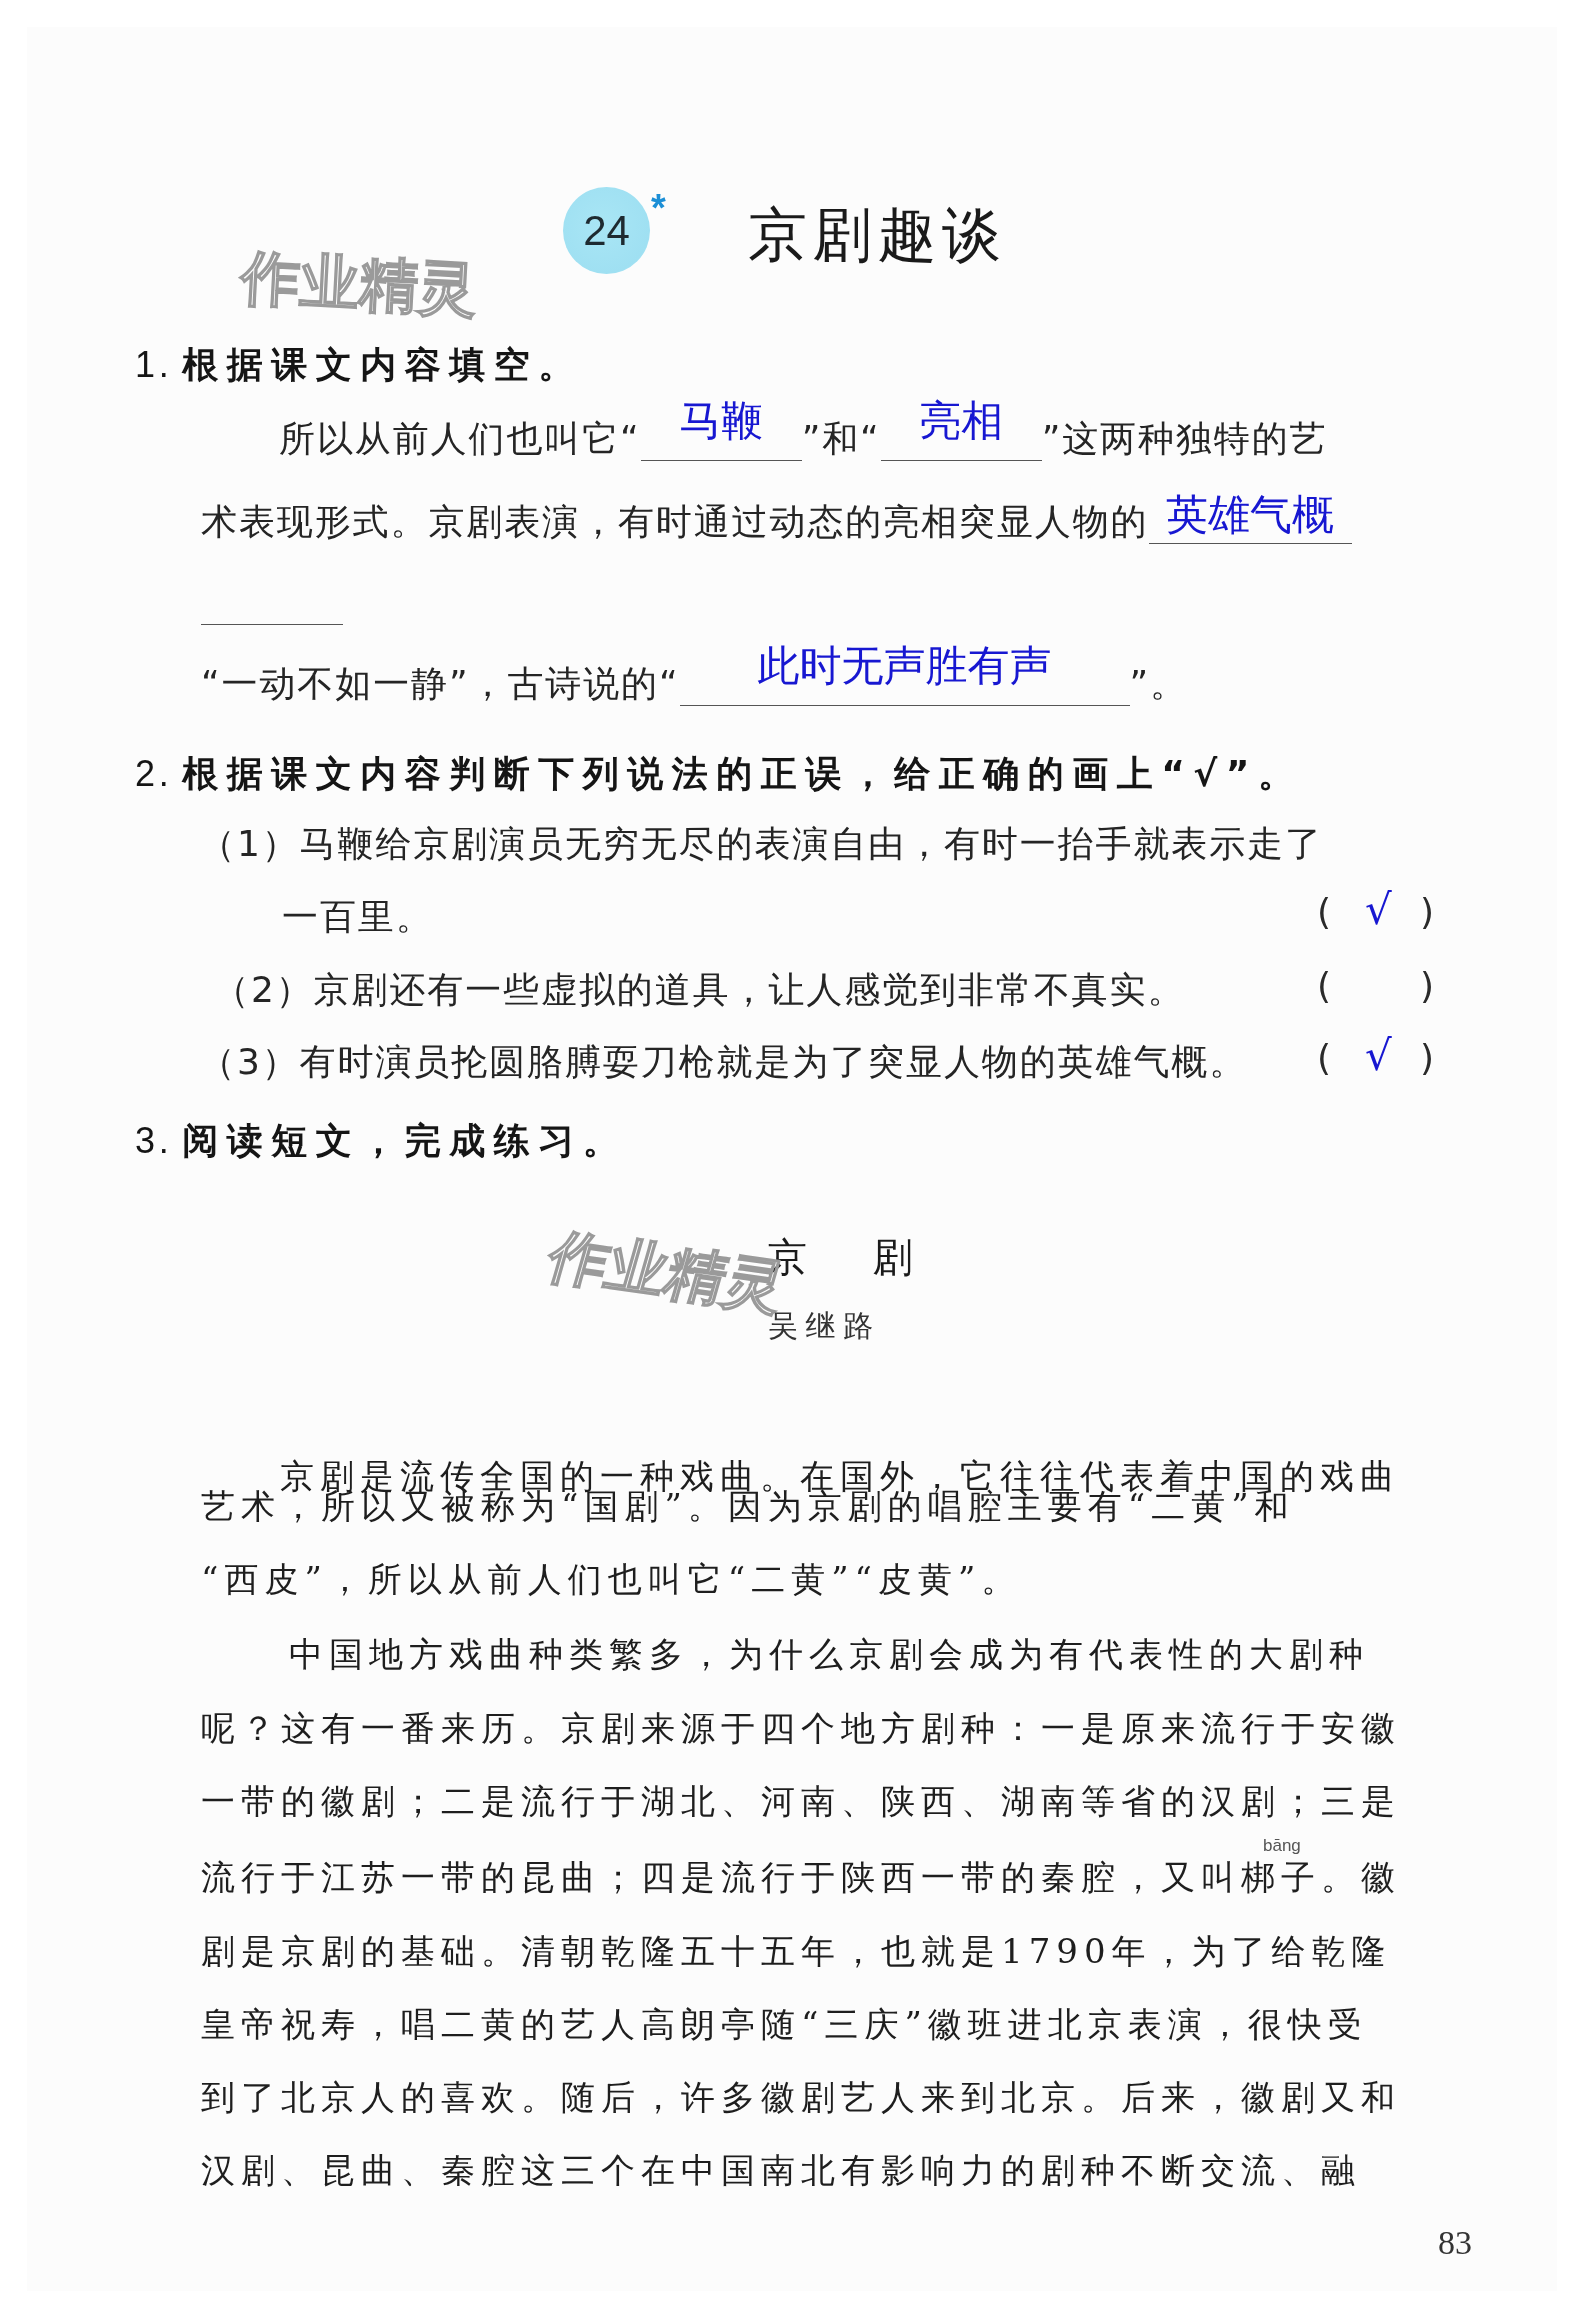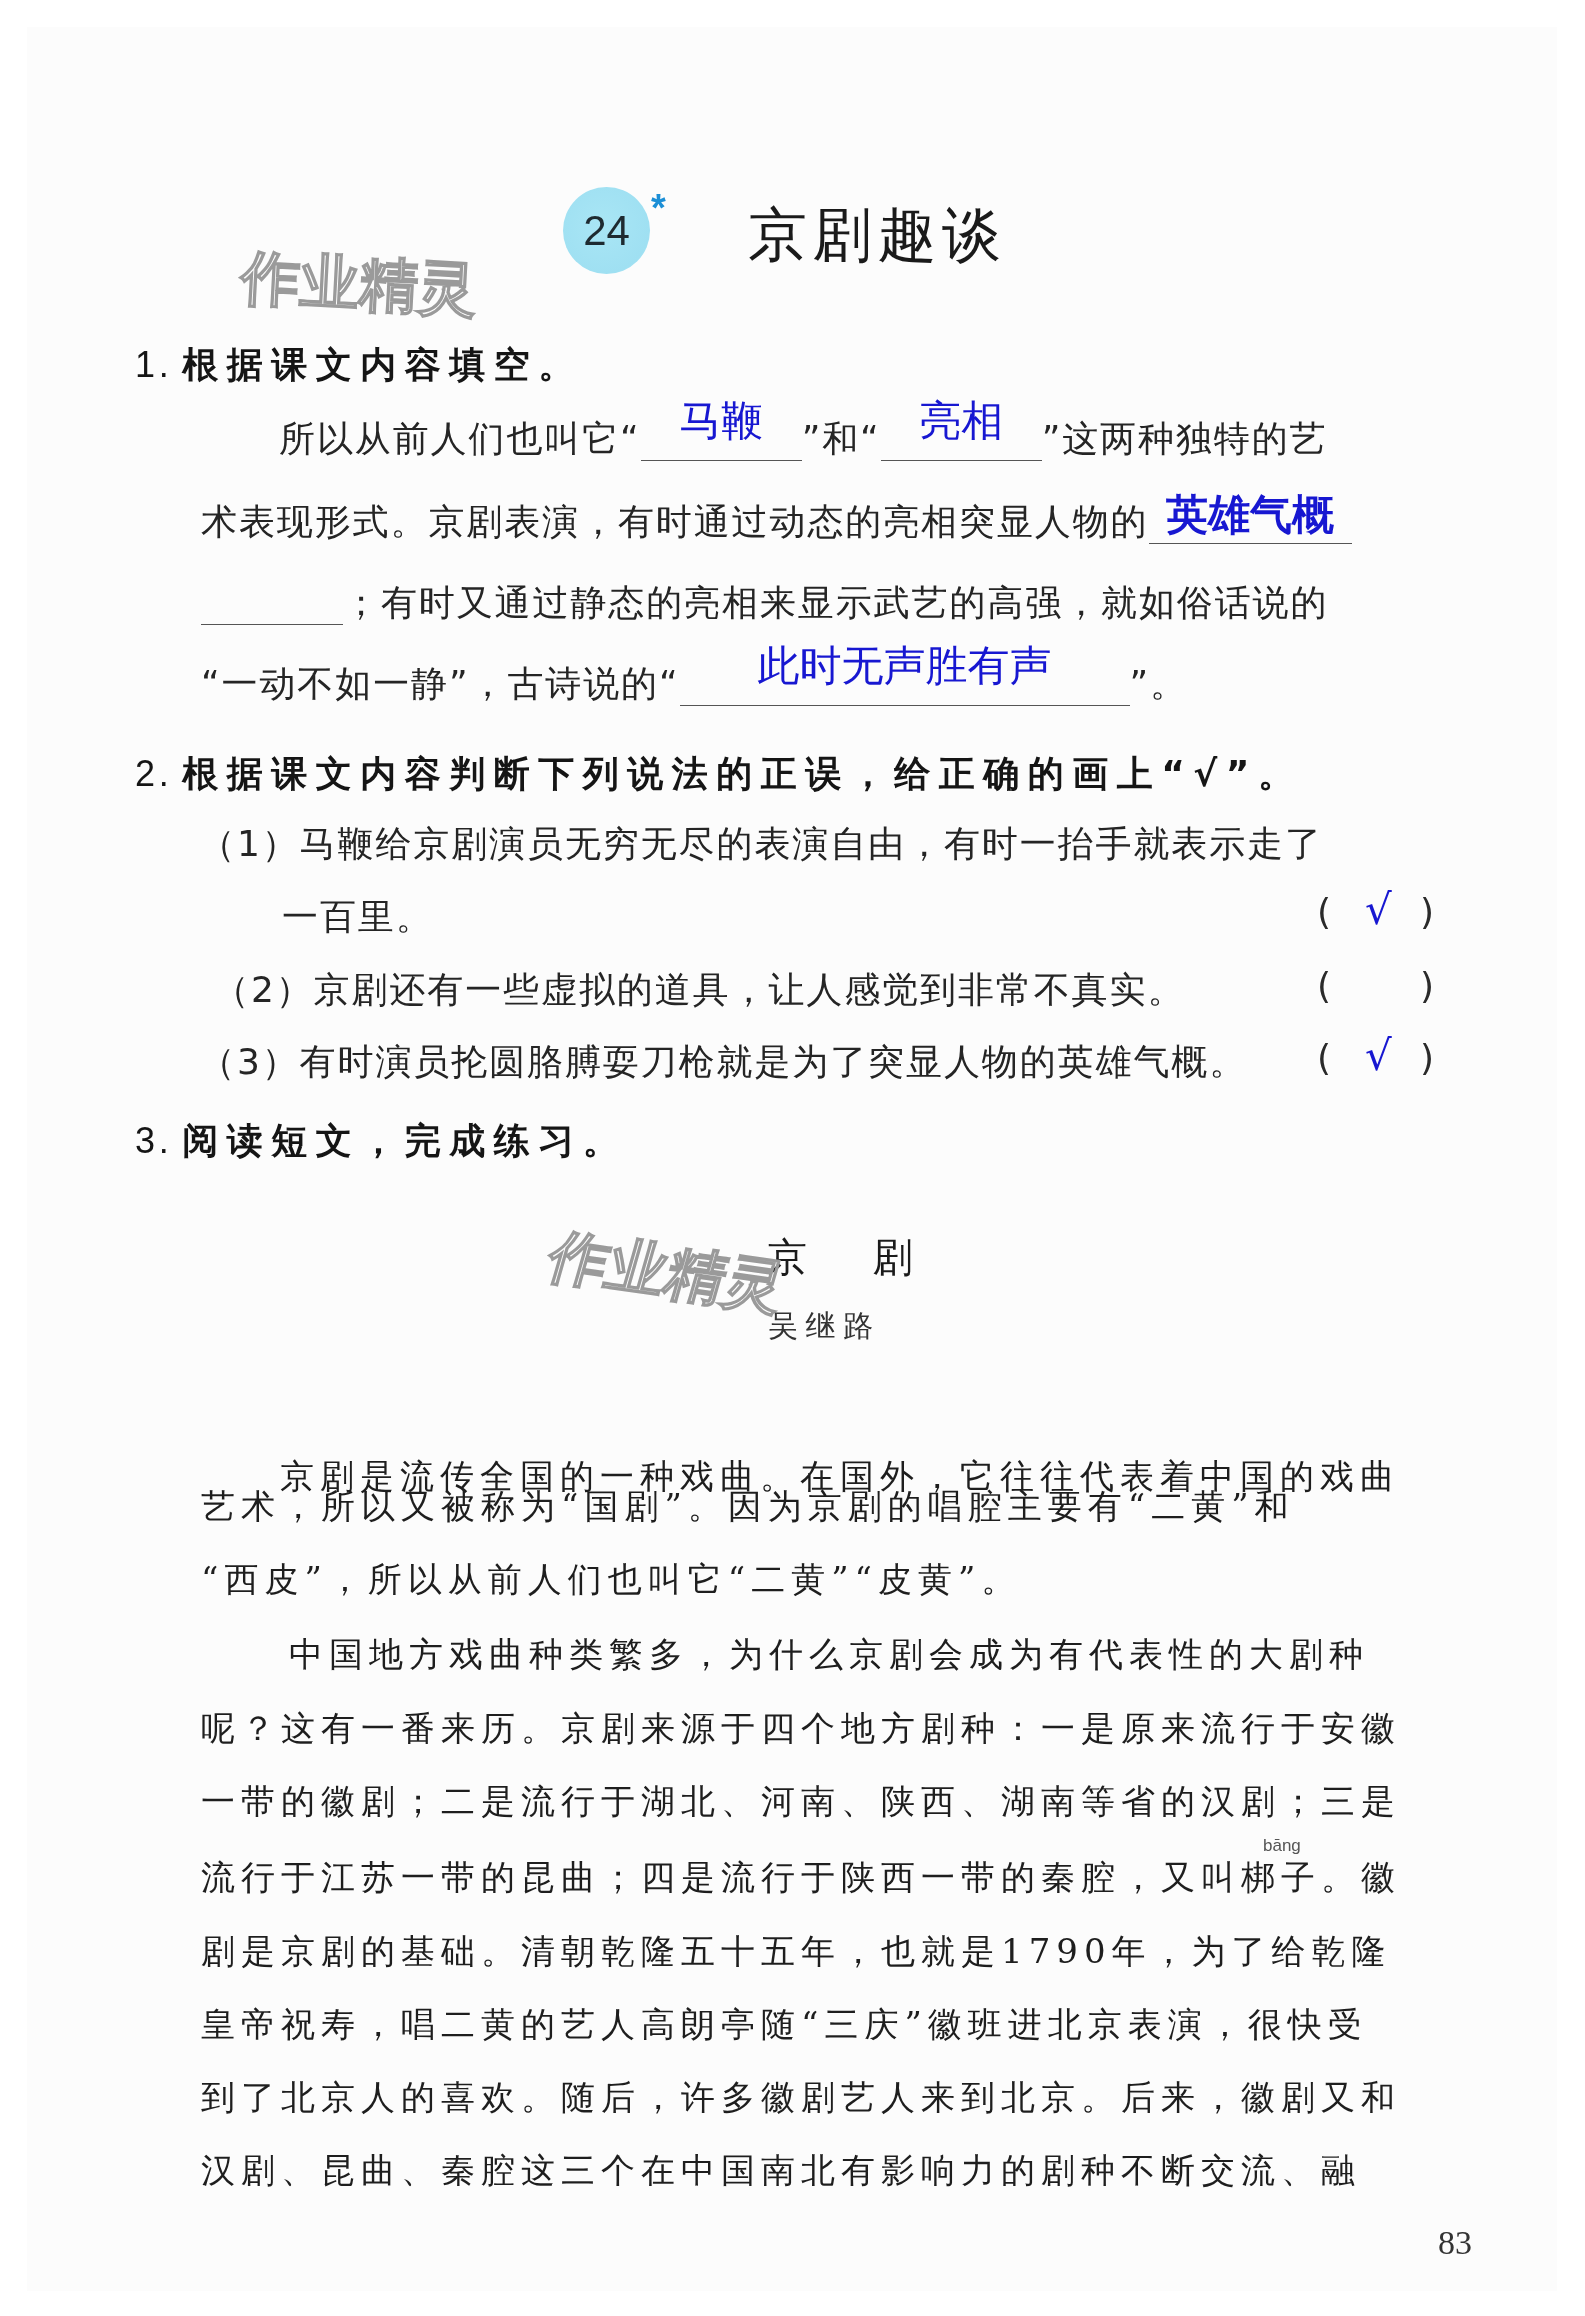--- a/index.html
+++ b/index.html
@@ -86,25 +86,25 @@
 
 <div class="q-head" style="top:341px;">
   <span class="q-num">1.</span><span>根据课文内容填空。</span>
 </div>
 
 <div class="line" style="left:279px; top:416px;">
   <span>所以从前人们也叫它“</span><span class="blank" style="width:161px;"><span class="ans">马鞭</span></span><span>”和“</span><span class="blank" style="width:161px;"><span class="ans">亮相</span></span><span>”这两种独特的艺</span>
 </div>
 
 <div class="line" style="left:201px; top:499px;">
-  <span>术表现形式。京剧表演，有时通过动态的亮相突显人物的</span><span class="blank" style="width:203px;font-weight:bold;"><span class="ans" style="bottom:5.7px;">英雄气概</span></span>
+  <span>术表现形式。京剧表演，有时通过动态的亮相突显人物的</span><span class="blank" style="width:203px;"><span class="ans" style="bottom:5.7px;">英雄气概</span></span>
 </div>
 
 <div class="line" style="left:201px; top:580px;">
-  <span class="blank" style="width:142px;"></span><span>；有时又通过静态的亮相来显示武艺的高强，就如俗话说的</span>
+  <span class="blank" style="width:142px;"></span>
 </div>
 
 <div class="line" style="left:201px; top:661px;">
   <span>“一动不如一静”，古诗说的“</span><span class="blank" style="width:450px;"><span class="ans">此时无声胜有声</span></span><span>”。</span>
 </div>
 
 <div class="q-head" style="top:750px;">
   <span class="q-num">2.</span><span>根据课文内容判断下列说法的正误，给正确的画上“√”。</span>
 </div>
 

